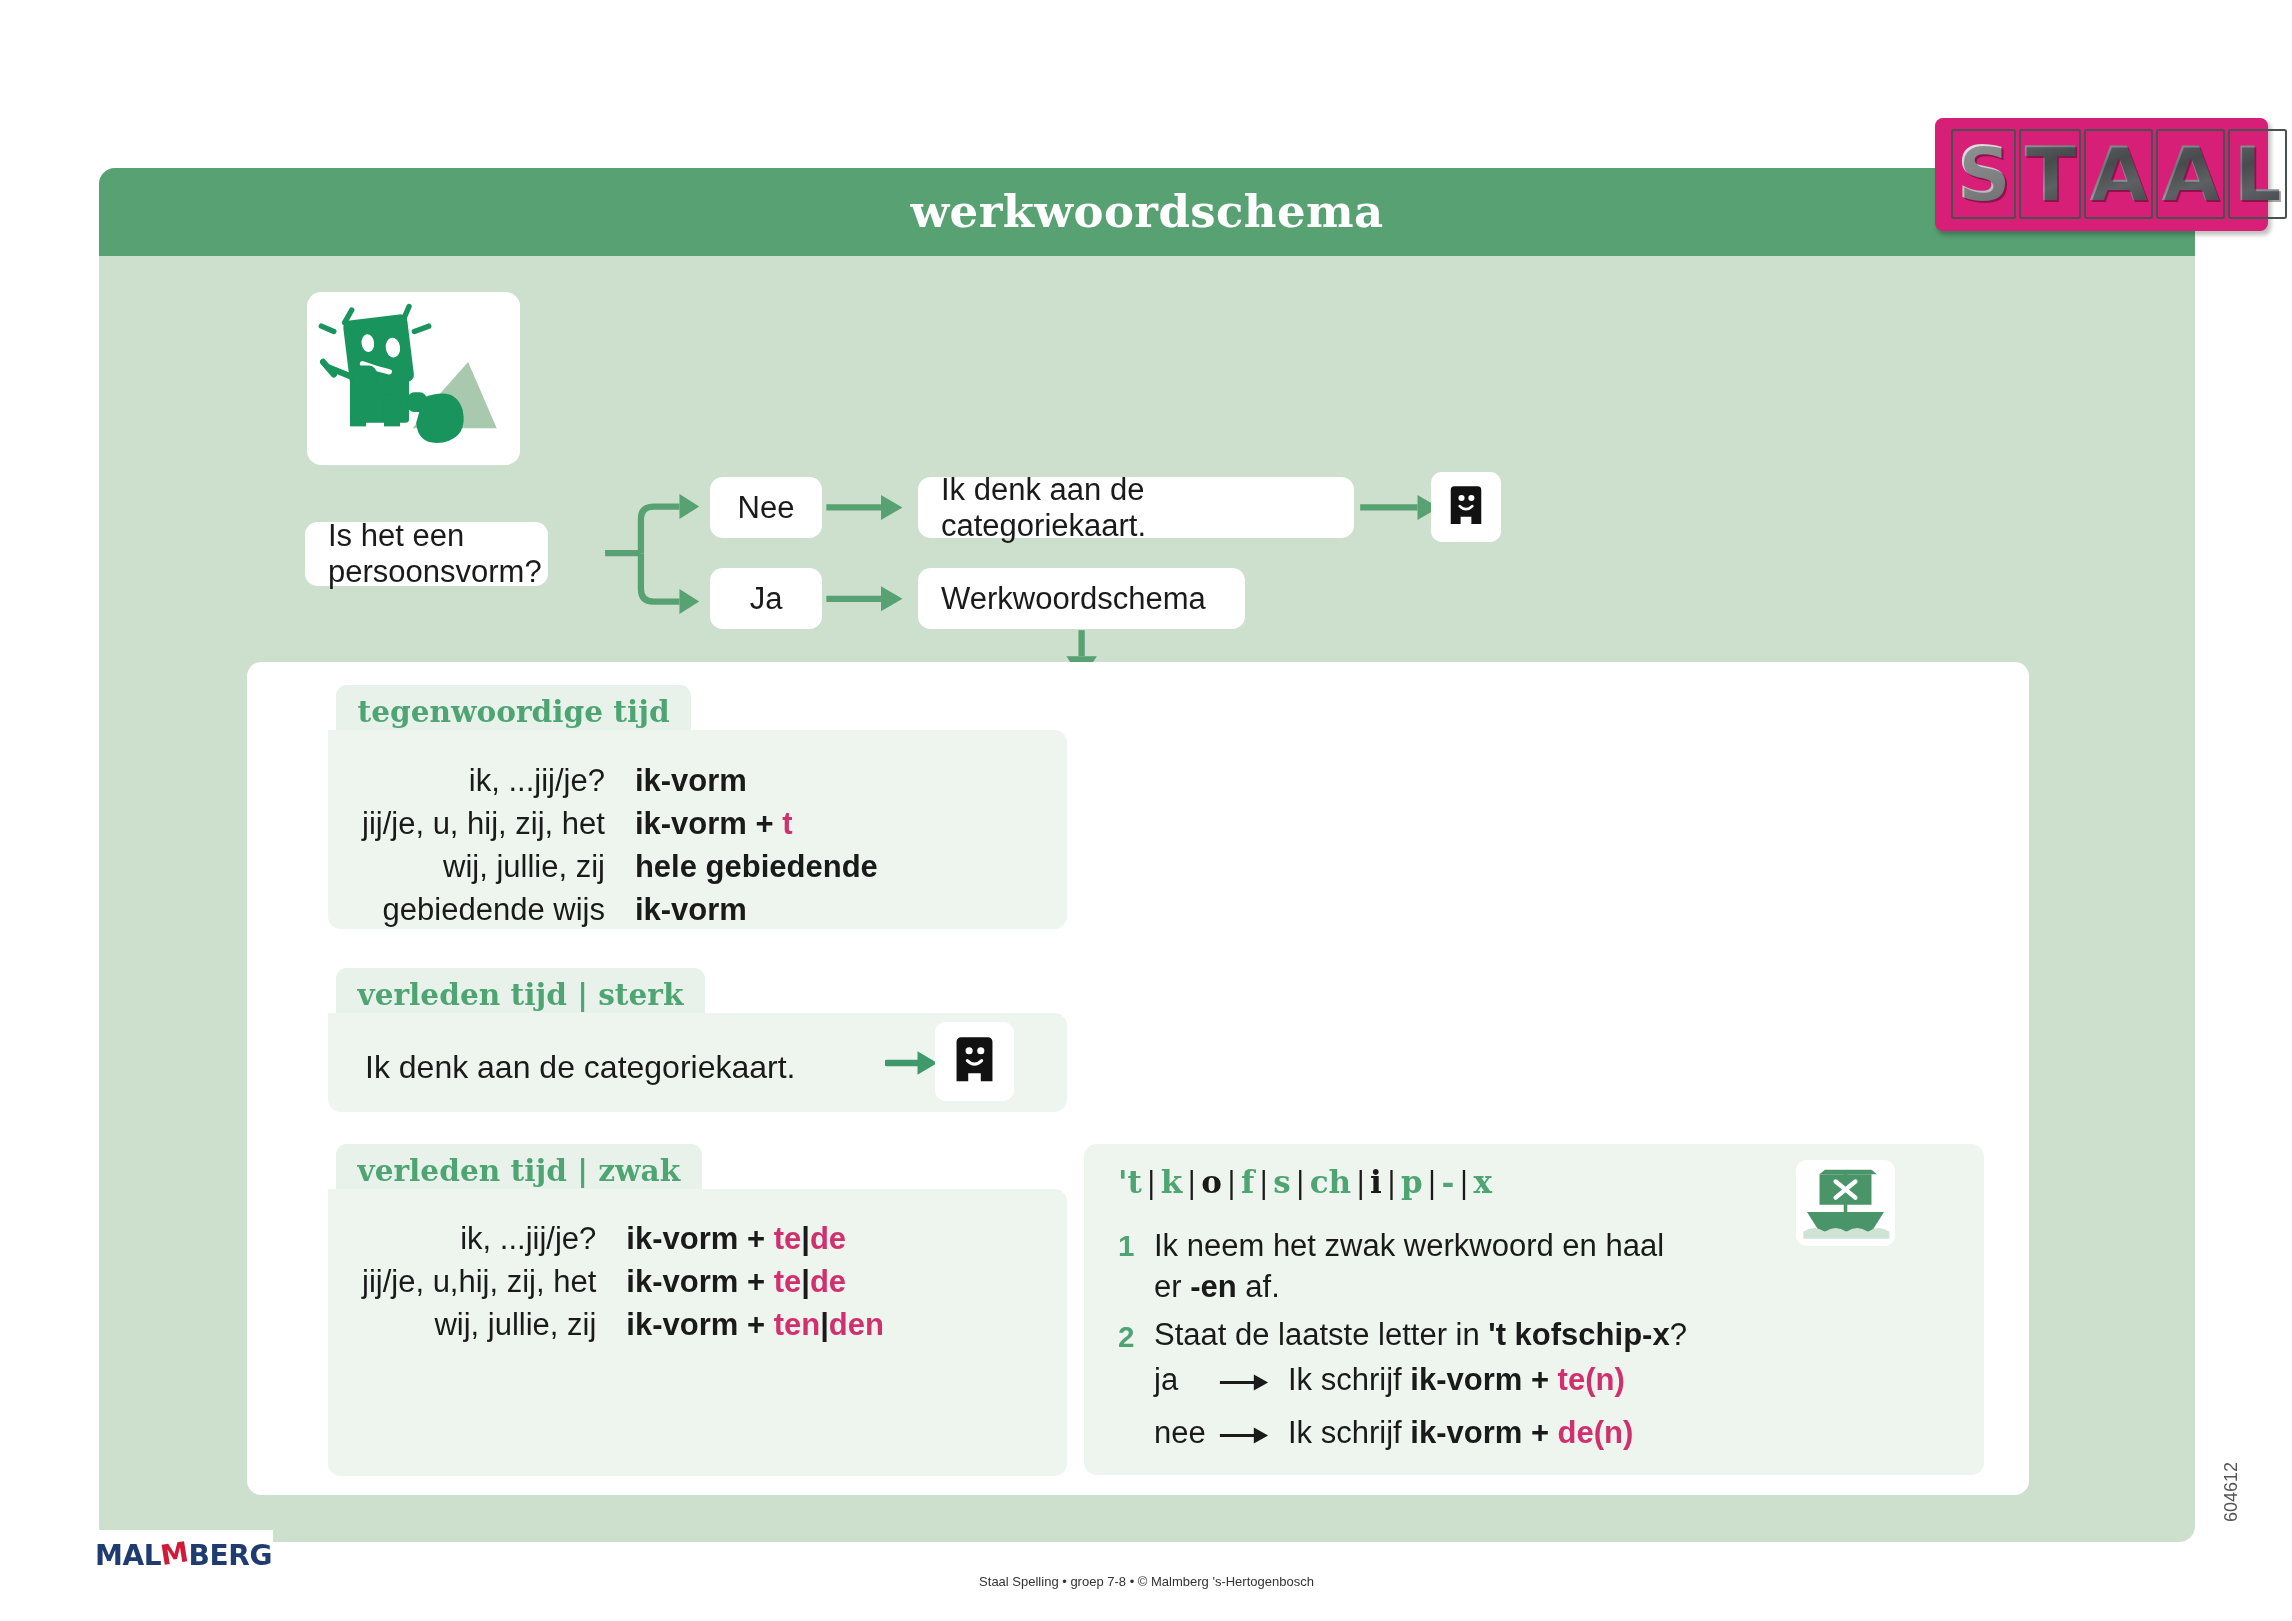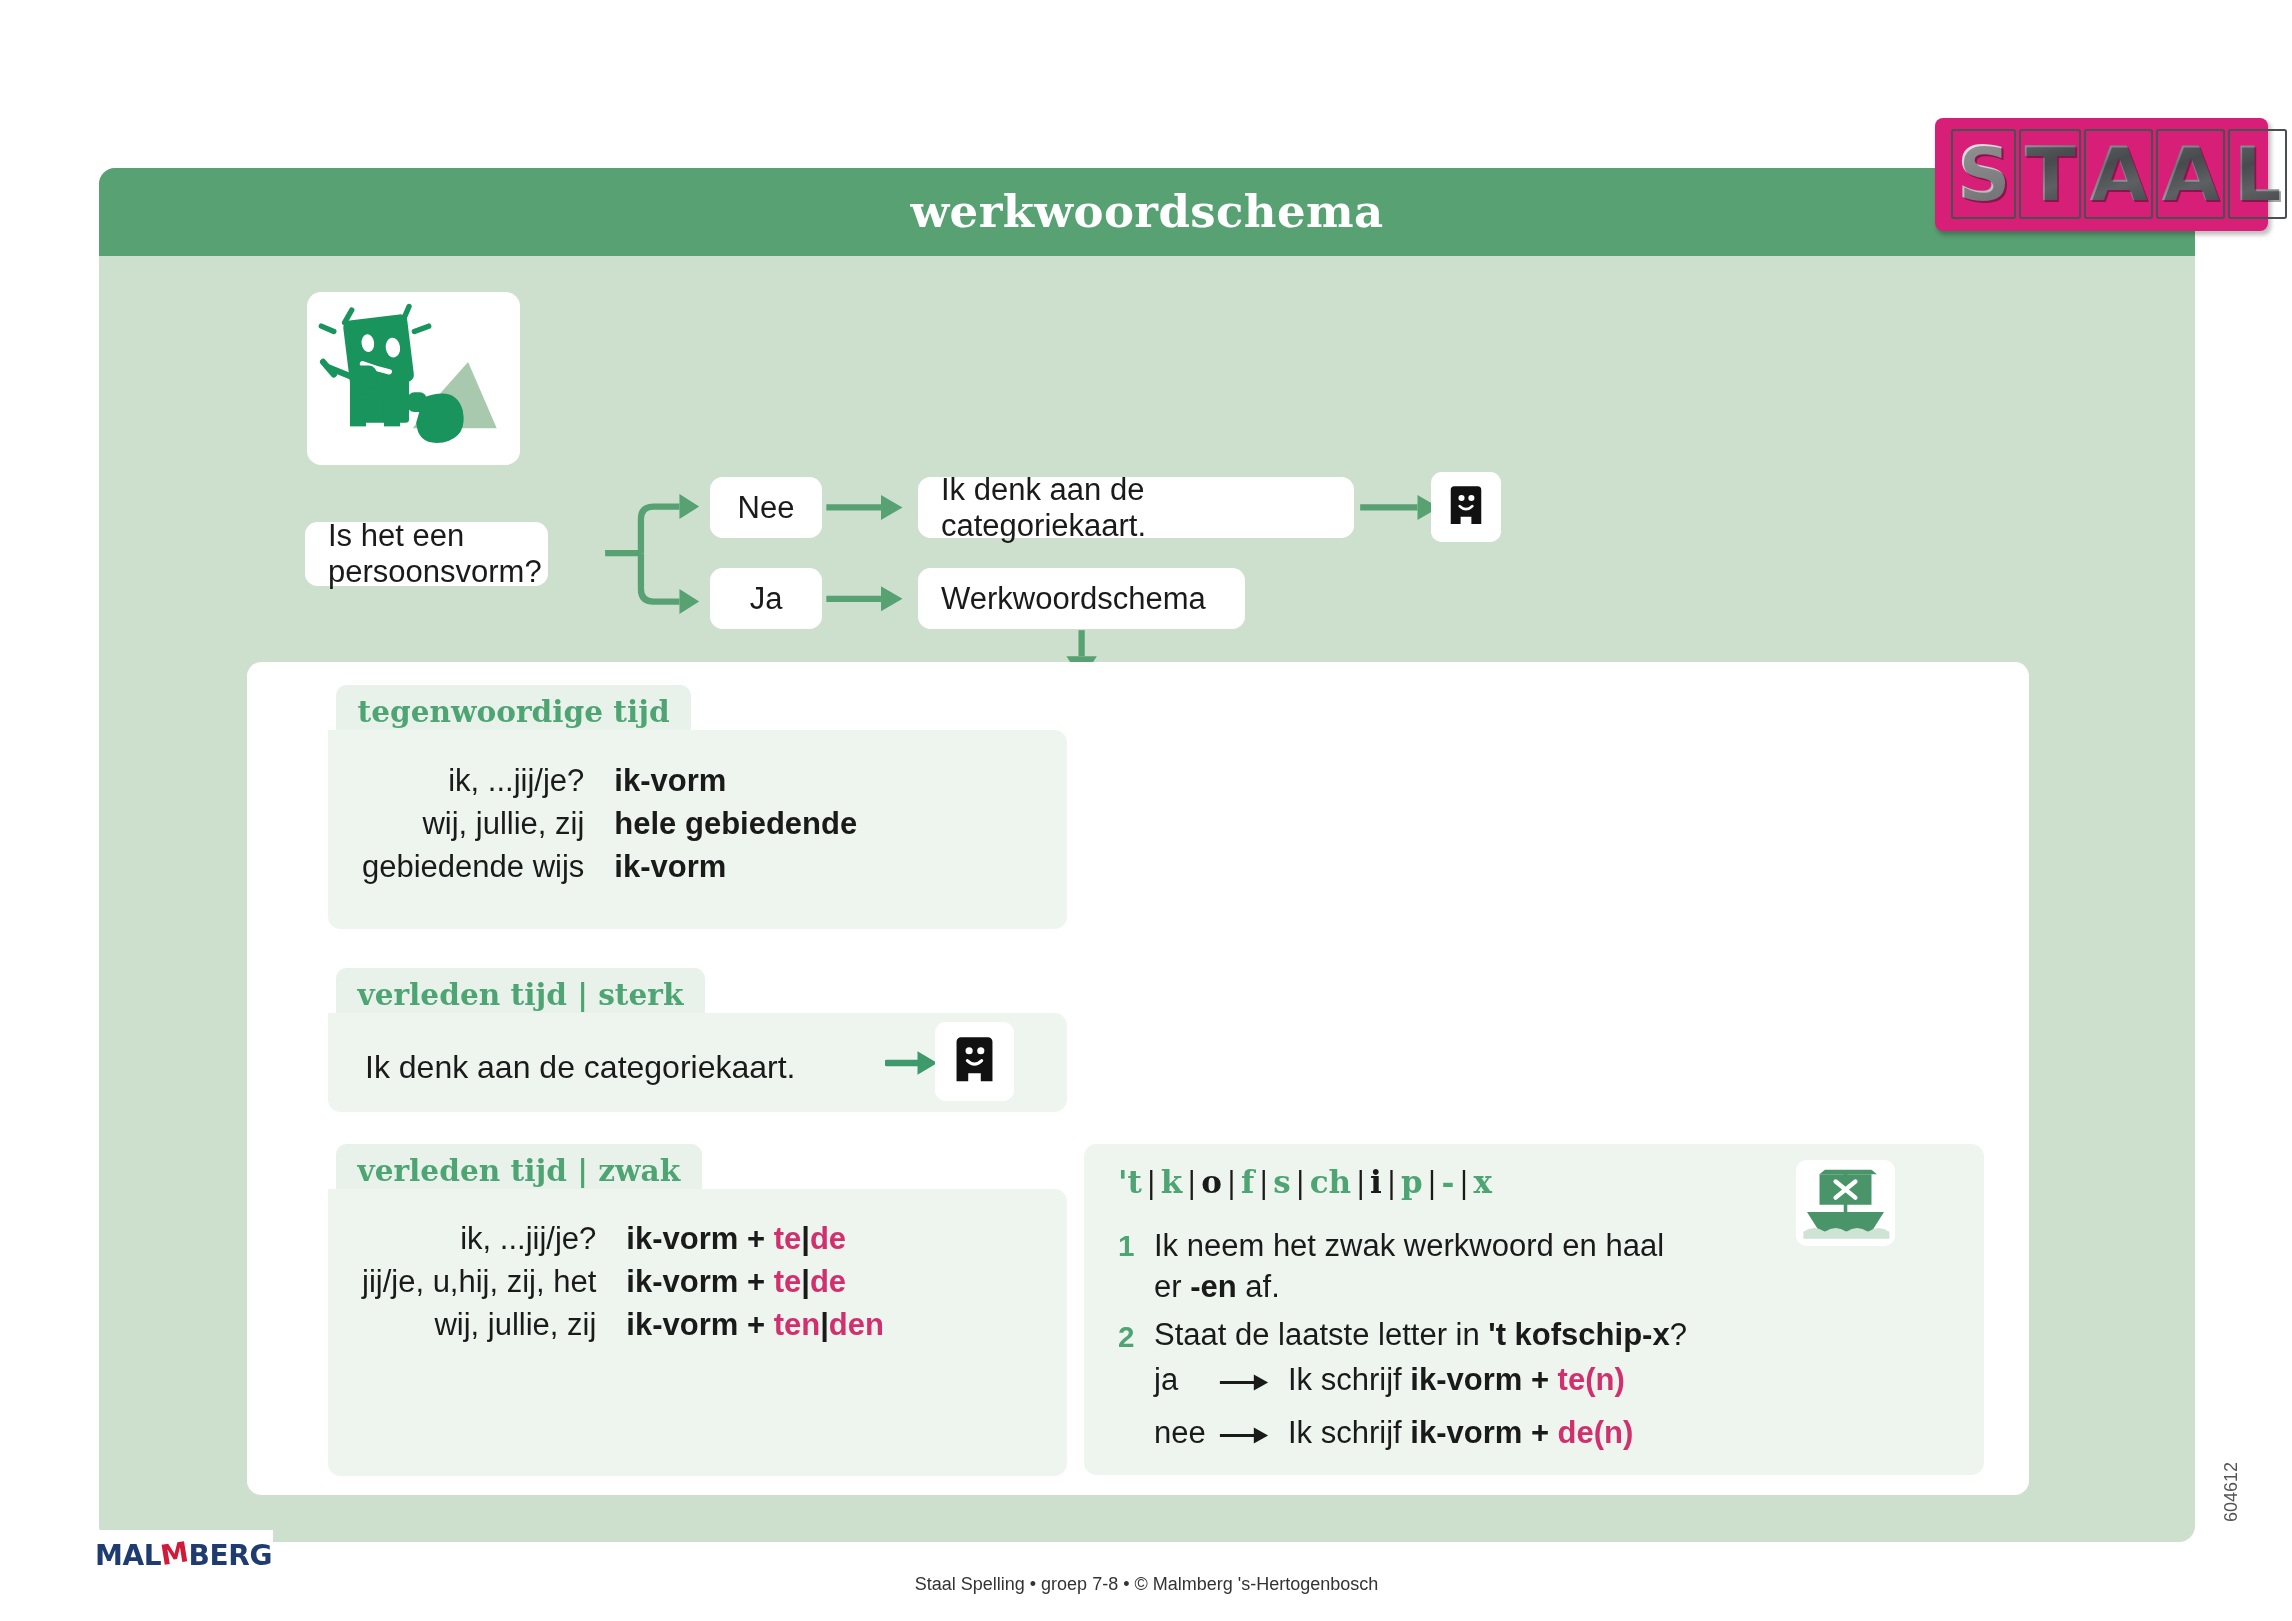--- a/index.html
+++ b/index.html
@@ -129,21 +129,21 @@
     position:absolute;left:94px;top:1530px;width:179px;height:50px;
     background:#ffffff;display:flex;align-items:center;justify-content:center;
   }
   #malmberg .mb{
     font-family:"DejaVu Sans", sans-serif;font-weight:bold;font-size:28px;
     color:#1f3c71;letter-spacing:-0.4px;
   }
   #malmberg .mb .red{color:#d11a3a;display:inline-block;transform:rotate(-9deg) translateY(-1.8px);}
   #credit{
     position:absolute;left:0;top:1574px;width:2293px;text-align:center;
-    font-size:18px;color:#333333;
+    font-size:13px;color:#333333;
   }
   #doccode{
     position:absolute;left:2221px;top:1522px;font-size:18px;color:#555555;
     transform:rotate(-90deg);transform-origin:left top;white-space:nowrap;
   }
   svg{display:block;}
 </style>
 </head>
 <body>
 
@@ -228,20 +228,24 @@
 
     <div class="sec-tab" id="tab-tt">tegenwoordige tijd</div>
     <div class="sec-body" id="body-tt"></div>
     <table class="conj-table" id="tbl-tt" style="left:115px;top:97px;">
       <tbody>
           <tr>
         <td class="c-left">ik, ...jij/je?</td>
         <td class="c-right"><span>ik-vorm</span></td>
       </tr>
       <tr>
+        <td class="c-left">jij/je, u, hij, zij, het</td>
+        <td class="c-right"><span>ik-vorm + </span><span class="pink">t</span></td>
+      </tr>
+      <tr>
         <td class="c-left">wij, jullie, zij</td>
         <td class="c-right"><span>hele gebiedende</span></td>
       </tr>
       <tr>
         <td class="c-left">gebiedende wijs</td>
         <td class="c-right"><span>ik-vorm</span></td>
       </tr>
     </tbody>
       </table>
 

